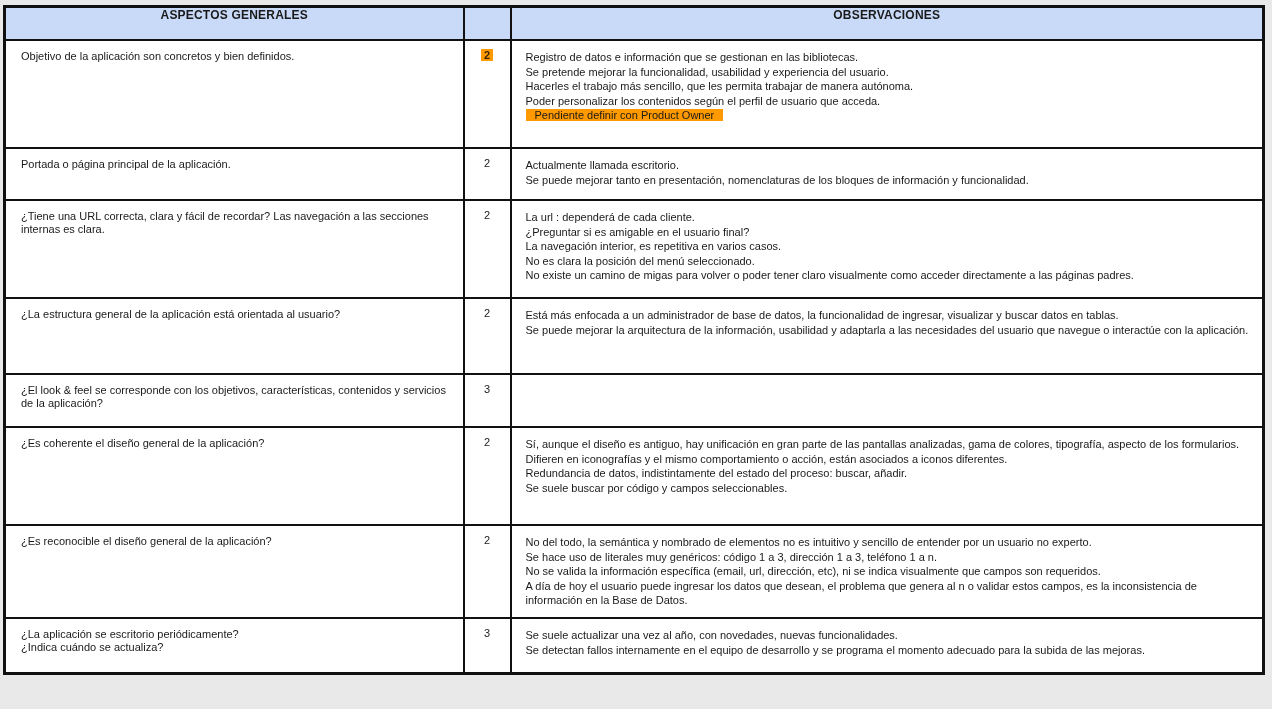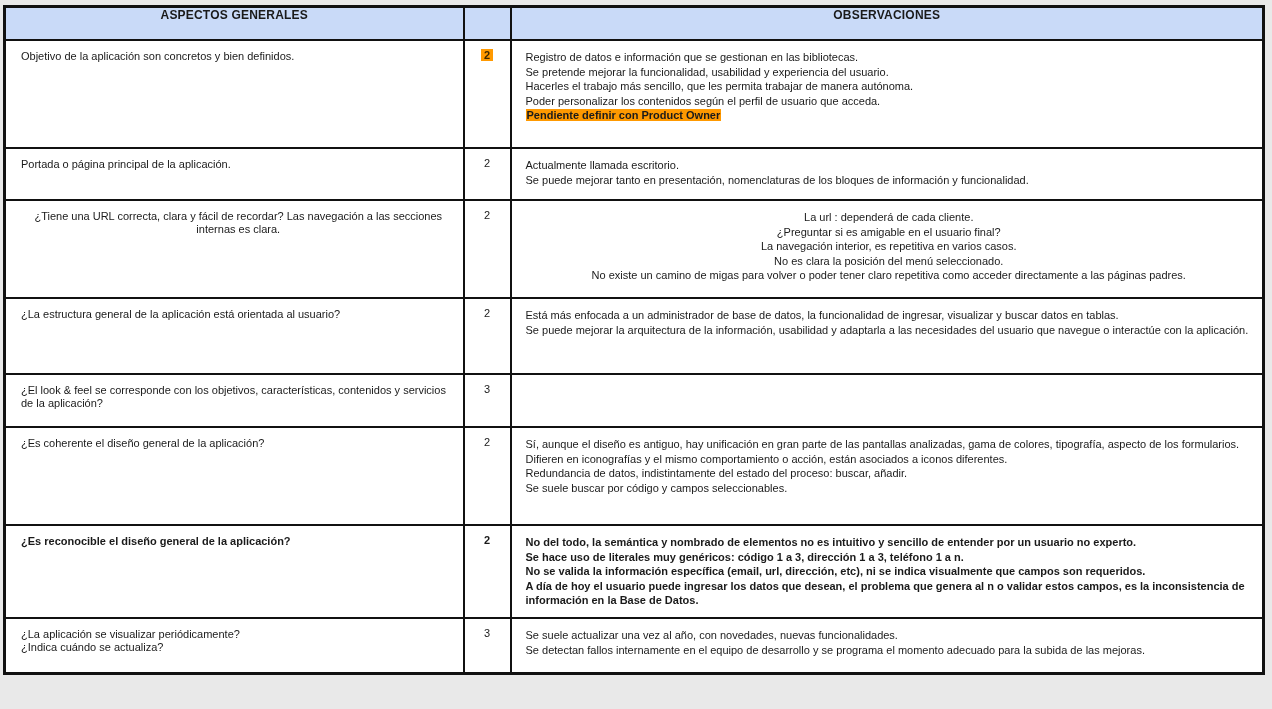--- a/index.html
+++ b/index.html
@@ -53,38 +53,37 @@
   }
   td.obs{
     padding:9px 10px 0 14px;
     font-size:11px;
     line-height:14.5px;
   }
   .obs-line{min-height:14px;}
   .hl{
     background:var(--highlight);
     display:inline;
-    padding:0 1px;
-    font-weight:bold;
+    padding:0 9px;
   }
   .score-hl{
     background:var(--highlight);
     font-weight:bold;
     color:#3d2800;
     padding:0 3px;
     display:inline-block;
   }
   tr.rh-1 td{height:97px;}
   tr.rh-2 td{height:41px;}
   tr.rh-3 td{height:41px;}
-  tr.rh-4 td{height:87px;text-align:center;}
+  tr.rh-4 td{height:87px;}
   tr.rh-5 td{height:65px;}
   tr.rh-6 td{height:42px;}
   tr.rh-7 td{height:87px;border-radius:13px;}
-  tr.rh-8 td{height:82px;font-weight:bold;}
+  tr.rh-8 td{height:82px;}
   tr.rh-9 td{height:44px;}
 </style>
 </head>
 <body>
 
 <table class="sheet">
   <colgroup>
     <col class="c-aspect">
       <col class="c-score">
       <col>
@@ -133,21 +132,21 @@
         <span>¿Tiene una URL correcta, clara y fácil de recordar? Las navegación a las secciones internas es clara.</span>
       </td>
       <td class="score">
         <span>2</span>
       </td>
       <td class="obs">
         <div class="obs-line">La url : dependerá de cada cliente.</div>
         <div class="obs-line">¿Preguntar si es amigable en el usuario final?</div>
         <div class="obs-line">La navegación interior, es repetitiva en varios casos.</div>
         <div class="obs-line">No es clara la posición del menú seleccionado.</div>
-        <div class="obs-line">No existe un camino de migas para volver o poder tener claro repetitiva como acceder directamente a las páginas padres.</div>
+        <div class="obs-line">No existe un camino de migas para volver o poder tener claro visualmente como acceder directamente a las páginas padres.</div>
       </td>
     </tr>
 
     <tr class="rh-5">
       <td class="aspect">
         <span>¿La estructura general de la aplicación está orientada al usuario?</span>
       </td>
       <td class="score">
         <span>2</span>
       </td>
@@ -192,21 +191,21 @@
       <td class="obs">
         <div class="obs-line">No del todo, la semántica y nombrado de elementos no es intuitivo y sencillo de entender por un usuario no experto.</div>
         <div class="obs-line">Se hace uso de literales muy genéricos: código 1 a 3, dirección 1 a 3, teléfono 1 a n.</div>
         <div class="obs-line">No se valida la información específica (email, url, dirección, etc), ni se indica visualmente que campos son requeridos.</div>
         <div class="obs-line">A día de hoy el usuario puede ingresar los datos que desean, el problema que genera al n o validar estos campos, es la inconsistencia de información en la Base de Datos.</div>
       </td>
     </tr>
 
     <tr class="rh-9">
       <td class="aspect">
-        <div>¿La aplicación se visualizar periódicamente?</div>
+        <div>¿La aplicación se escritorio periódicamente?</div>
         <div>¿Indica cuándo se actualiza?</div>
       </td>
       <td class="score">
         <span>3</span>
       </td>
       <td class="obs">
         <div class="obs-line">Se suele actualizar una vez al año, con novedades, nuevas funcionalidades.</div>
         <div class="obs-line">Se detectan fallos internamente en el equipo de desarrollo y se programa el momento adecuado para la subida de las mejoras.</div>
       </td>
     </tr>

